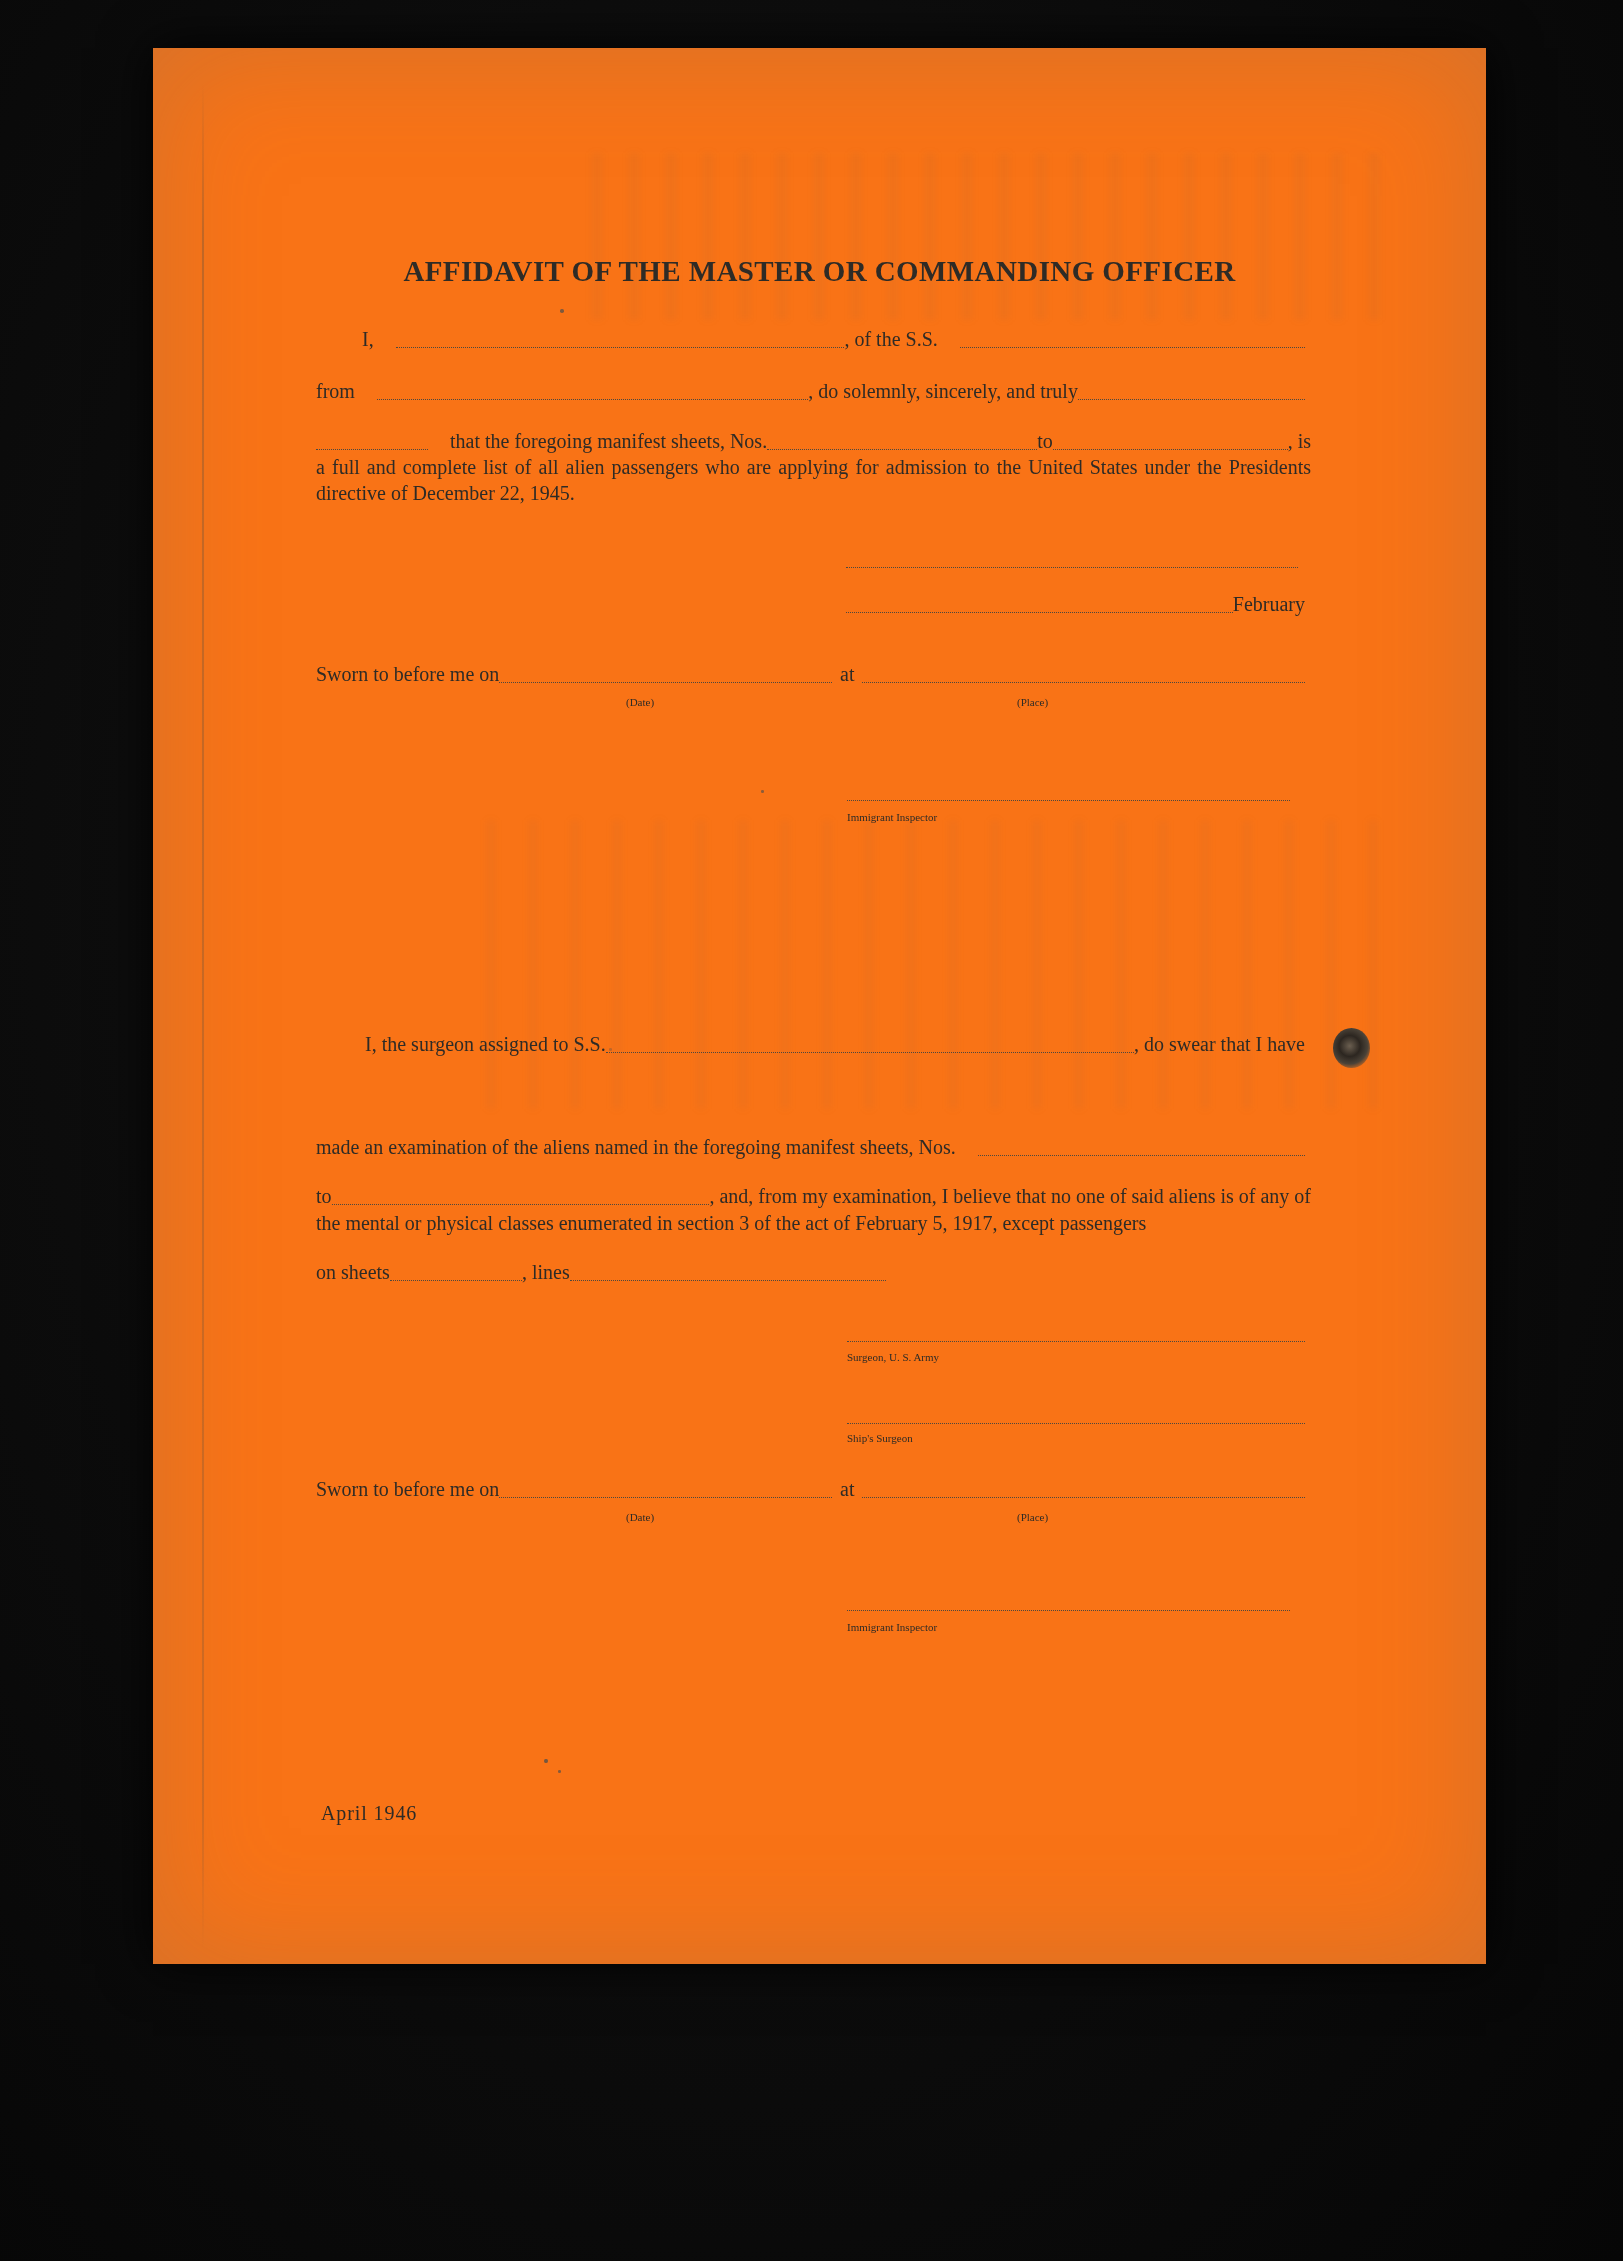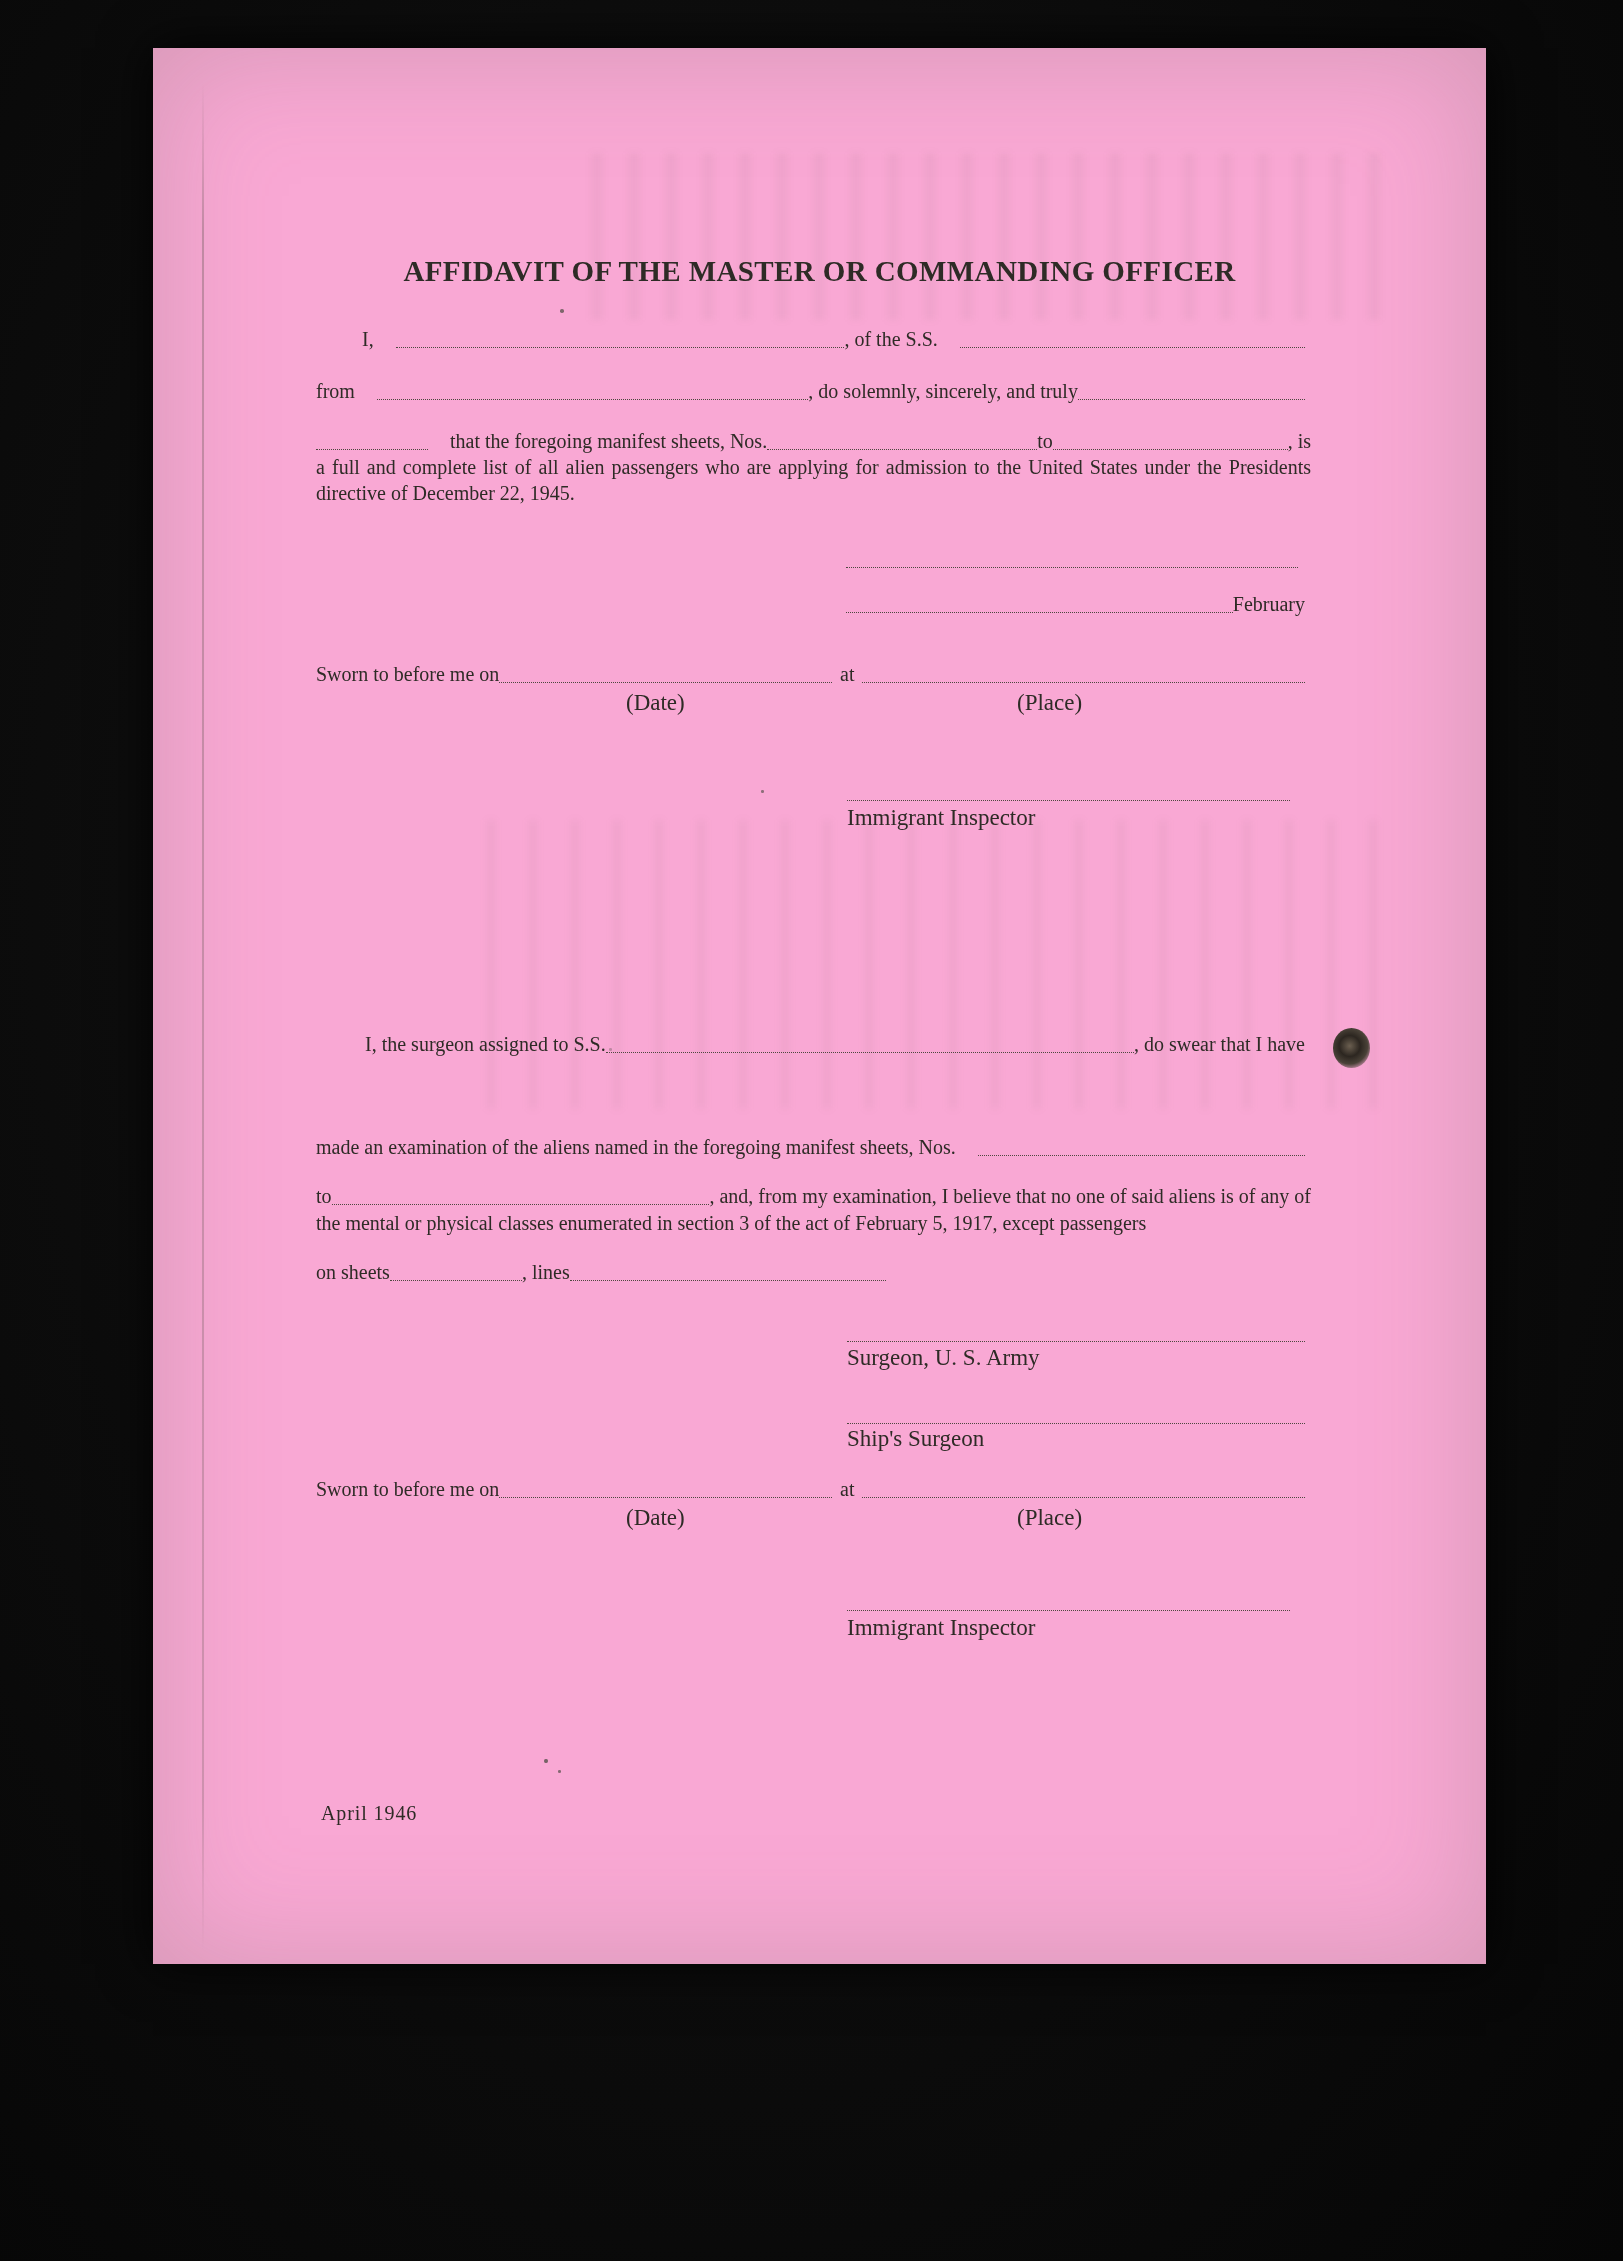--- a/index.html
+++ b/index.html
@@ -6,21 +6,21 @@
   html, body { width:1624px; height:2261px; }
   body {
     position:relative;
     background: radial-gradient(ellipse at 45% 40%, #141414 0%, #0c0c0c 55%, #060606 100%);
     font-family: "Liberation Serif", "DejaVu Serif", serif;
     color:#2e2b26;
     overflow:hidden;
   }
   .paper {
     position:absolute; left:153px; top:48px; width:1333px; height:1916px;
-    background:#f9a8d4;
+    background:#f97316;
     box-shadow: 0 0 48px rgba(0,0,0,0.95), inset 0 0 123px rgba(115,110,100,0.28);
   }
   .crease {
     position:absolute; left:49px; top:35px; width:1.8px; height:1868px;
     background: linear-gradient(180deg, transparent, rgba(80,75,65,.30) 8%, rgba(80,75,65,.22) 92%, transparent);
   }
   .ghost { position:absolute; filter: blur(3.5px); pointer-events:none; }
   .ghost1 { top:105px; left:438px; width:807px; height:167px;
     background: repeating-linear-gradient(90deg, rgba(105,100,90,.06) 0 12.3px, transparent 12.3px 37px); }
   .ghost2 { top:772px; left:333px; width:903px; height:289px;
@@ -33,21 +33,21 @@
     position:absolute; display:flex; align-items:baseline;
     font-size:20px; line-height:24.6px; height:24.6px; white-space:pre;
   }
   .blank {
     align-self:flex-end; margin-bottom:3.5px; height:0.9px;
     border-bottom:1.4px dotted #4d483f;
   }
   .f10 { flex-grow:1; } .f13 { flex-grow:1.3; } .f19 { flex-grow:1.9; }
   .f115 { flex-grow:1.15; } .f133 { flex-grow:1.33; }
   .rule { position:absolute; height:0; border-bottom:1.4px dotted #4d483f; }
-  .slabel { position:absolute; font-size:23px; line-height:21px; white-space:nowrap; }
+  .slabel { position:absolute; font-size:11px; line-height:21px; white-space:nowrap; }
   .centered { text-align:left; }
   .m1 { top:279px; left:209px; right:181px; }
   .m2 { top:331px; left:163px; right:181px; }
   .m3 { top:381px; left:163px; right:175px; }
   .para {
     position:absolute; top:406px; left:163px; right:175px;
     font-size:20px; line-height:26px; text-align:justify;
   }
   .sig1 { top:519px; left:693px; width:452px; }
   .officer-row { top:544px; left:693px; width:459px; }

